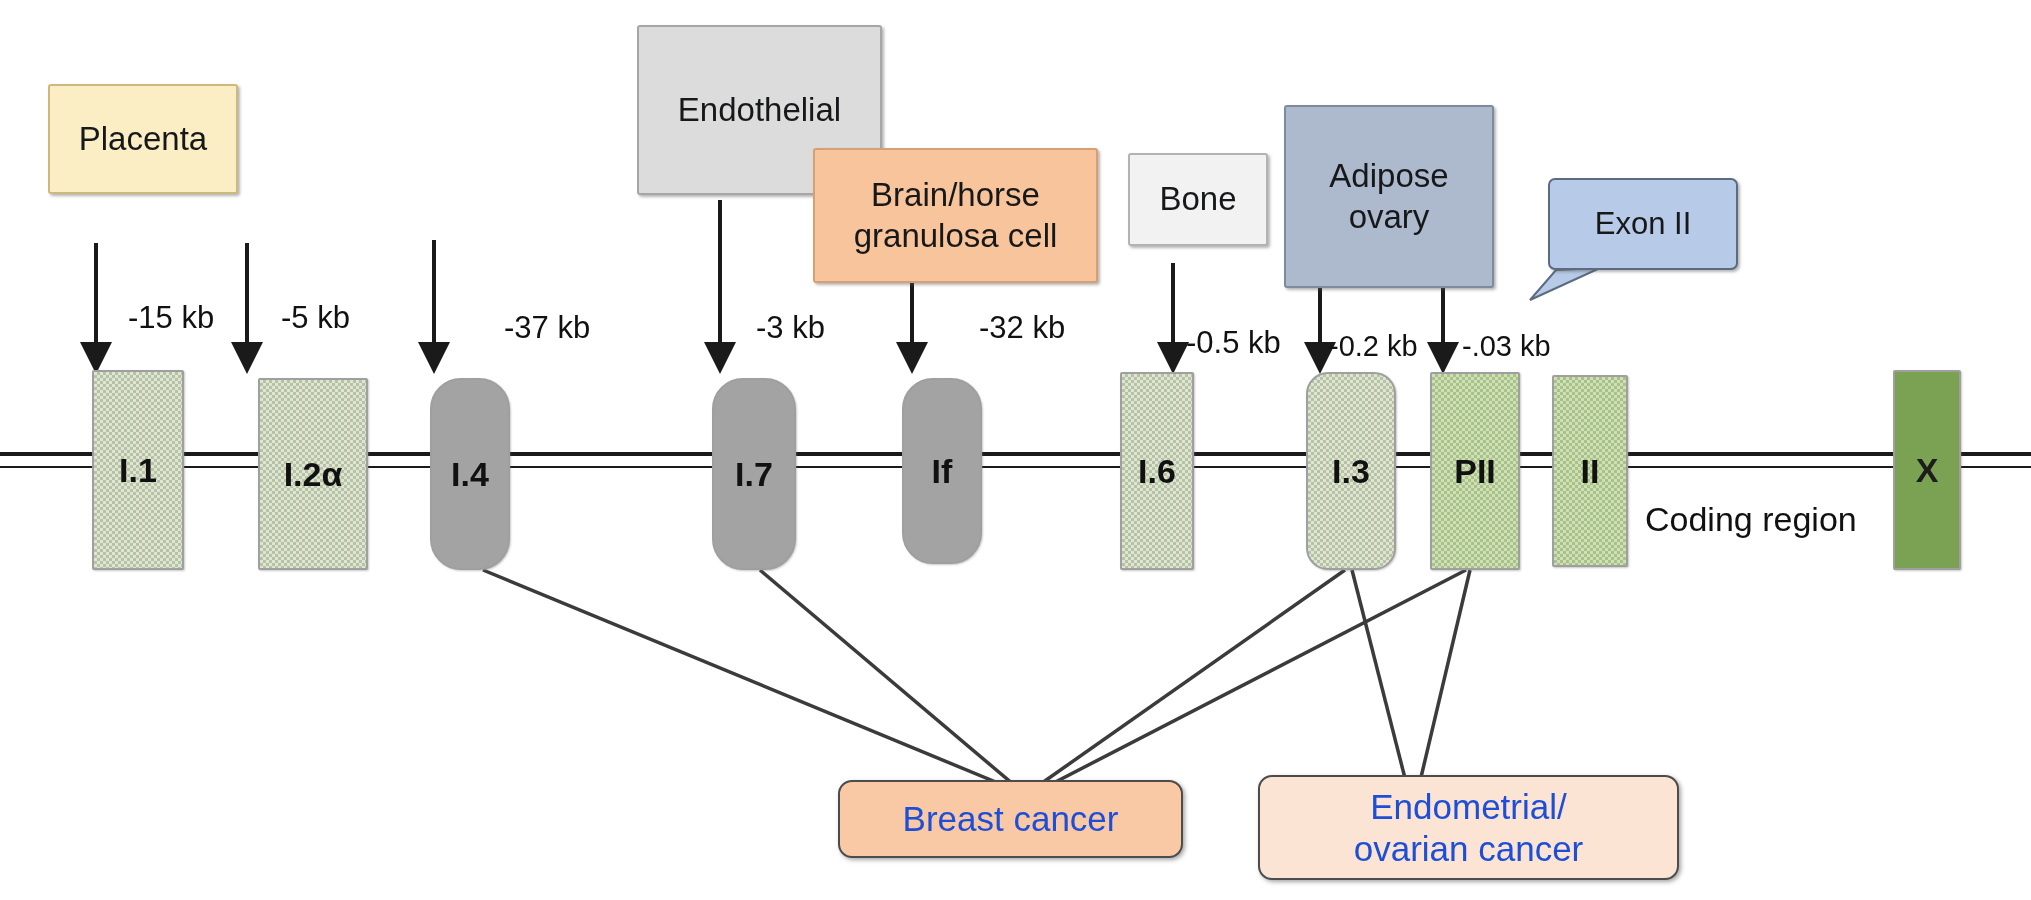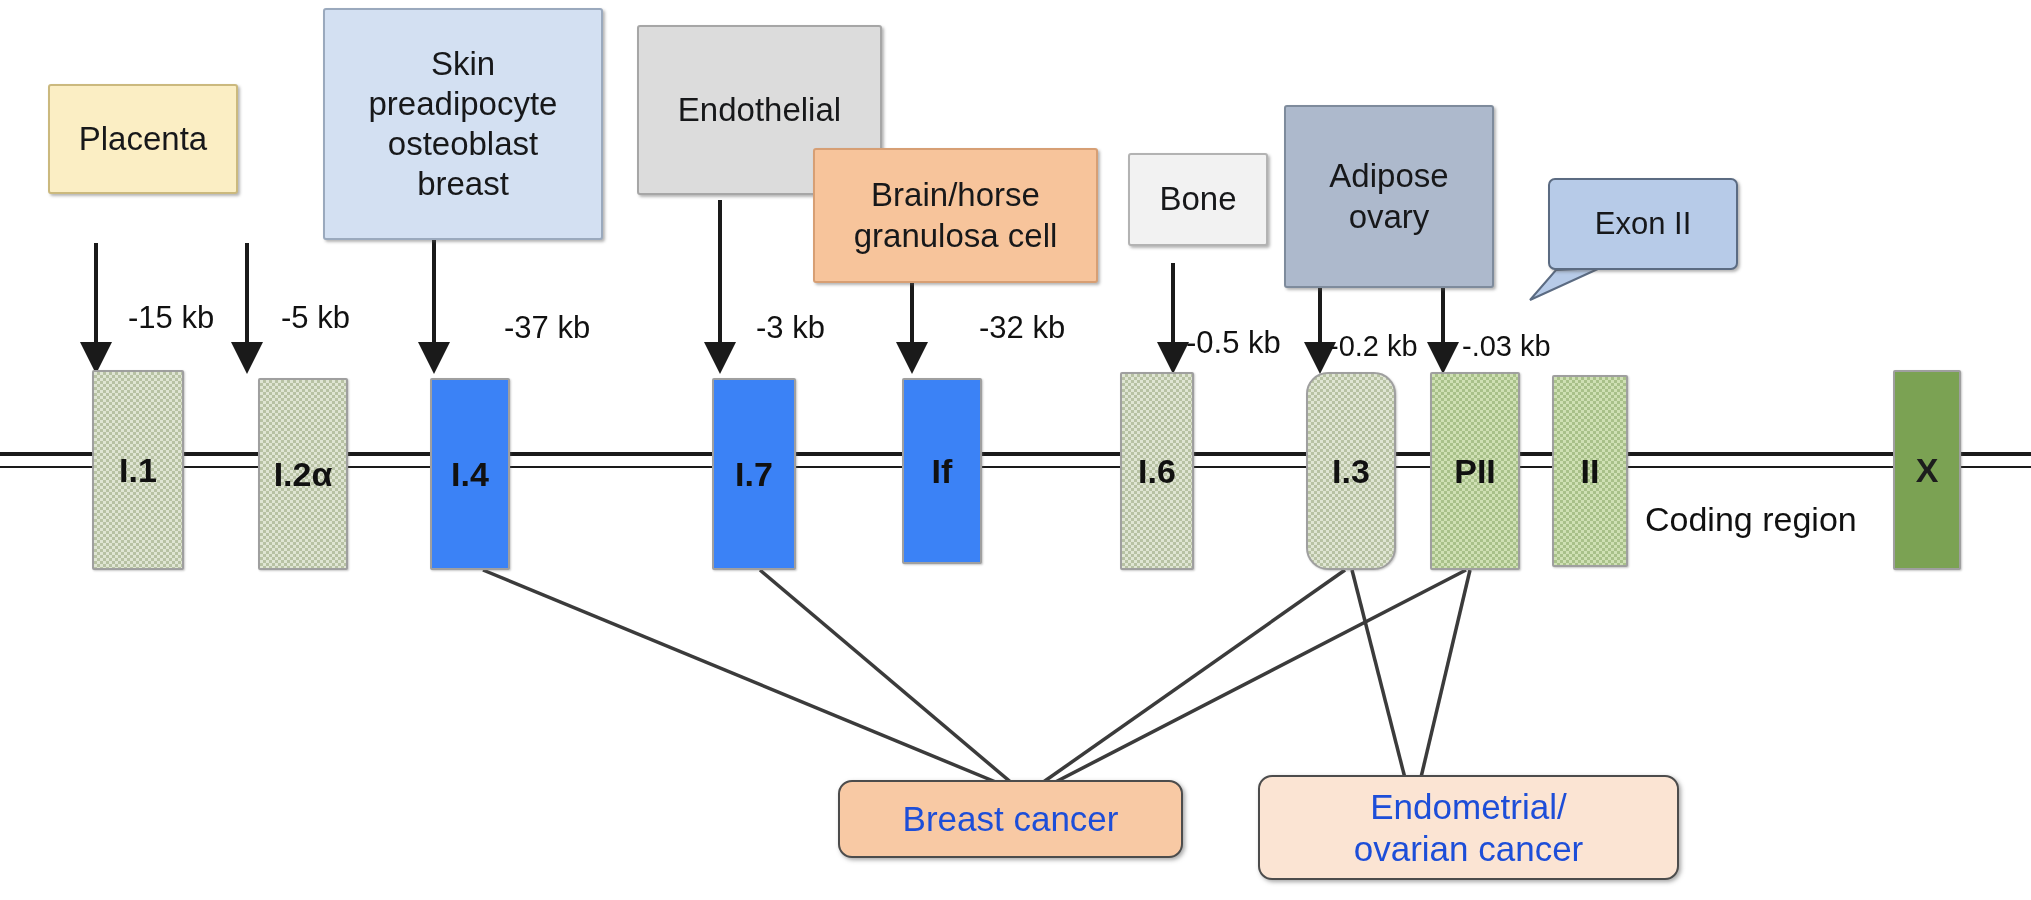--- a/index.html
+++ b/index.html
@@ -61,21 +61,21 @@
     box-shadow:1px 1px 2px rgba(120,120,120,.4);
   }
   .checker{
     background-color:#dfe5d3;
     background-image:
       linear-gradient(45deg, rgba(150,165,125,.55) 25%, transparent 25%, transparent 75%, rgba(150,165,125,.55) 75%),
       linear-gradient(45deg, rgba(150,165,125,.55) 25%, transparent 25%, transparent 75%, rgba(150,165,125,.55) 75%);
     background-size:6px 6px;
     background-position:0 0, 3px 3px;
   }
-  .plainlight{ background:#3b82f6; }
+  .plainlight{ background:#a3a3a3;border-radius:31px; }
   .midgreen{
     background-color:#cfe0b4;
     background-image:
       linear-gradient(45deg, rgba(130,160,95,.5) 25%, transparent 25%, transparent 75%, rgba(130,160,95,.5) 75%),
       linear-gradient(45deg, rgba(130,160,95,.5) 25%, transparent 25%, transparent 75%, rgba(130,160,95,.5) 75%);
     background-size:6px 6px;
     background-position:0 0, 3px 3px;
   }
   .solidgreen{ background:#7ba253; }
 
@@ -151,42 +151,38 @@
 
     <path d="M1352,570 L1408,790" stroke="#3b3b3b" stroke-width="3.5" fill="none"></path>
 
     <path d="M1470,570 L1418,790" stroke="#3b3b3b" stroke-width="3.5" fill="none"></path>
 
     <polygon points="1556,270 1600,268 1530,300" fill="#b7cbe8" stroke="#5b6b82" stroke-width="2"></polygon>
   </svg>
 
   <div class="tbox" style="left:48px;top:84px;width:190px;height:110px;background:#fbeec4;border-color:#cbb97e;">Placenta</div>
 
-  <div class="tbox" style="left:323px;top:8px;width:280px;height:232px;background:#d3e0f2;border-color:#9aa9bd;">Skin
-preadipocyte
-osteoblast
-breast</div>
 
   <div class="tbox" style="left:637px;top:25px;width:245px;height:170px;background:#dcdcdc;border-color:#a6a6a6;">Endothelial</div>
 
   <div class="tbox" style="left:813px;top:148px;width:285px;height:135px;background:#f7c49b;border-color:#d79f74;">Brain/horse
 granulosa cell</div>
 
   <div class="tbox" style="left:1128px;top:153px;width:140px;height:93px;background:#f2f2f2;border-color:#b3b3b3;">Bone</div>
 
   <div class="tbox" style="left:1284px;top:105px;width:210px;height:183px;background:#adb9cc;border-color:#7e8b9c;">Adipose
 ovary</div>
 
   <div class="callout" style="left:1548px;top:178px;width:190px;height:92px;">Exon II</div>
 
   <div class="backbone" style="top:452px;"></div>
 
   <div class="exon checker" style="left:92px;top:370px;width:92px;height:200px;">I.1</div>
 
-  <div class="exon checker" style="left:258px;top:378px;width:90px;height:192px;">I.2α</div>
+  <div class="exon checker" style="left:258px;top:378px;width:110px;height:192px;">I.2α</div>
 
   <div class="exon plainlight" style="left:430px;top:378px;width:80px;height:192px;">I.4</div>
 
   <div class="exon plainlight" style="left:712px;top:378px;width:84px;height:192px;">I.7</div>
 
   <div class="exon plainlight" style="left:902px;top:378px;width:80px;height:186px;">If</div>
 
   <div class="exon checker" style="left:1120px;top:372px;width:74px;height:198px;">I.6</div>
 
   <div class="exon checker" style="left:1306px;top:372px;width:90px;height:198px;border-radius:22px;">I.3</div>

